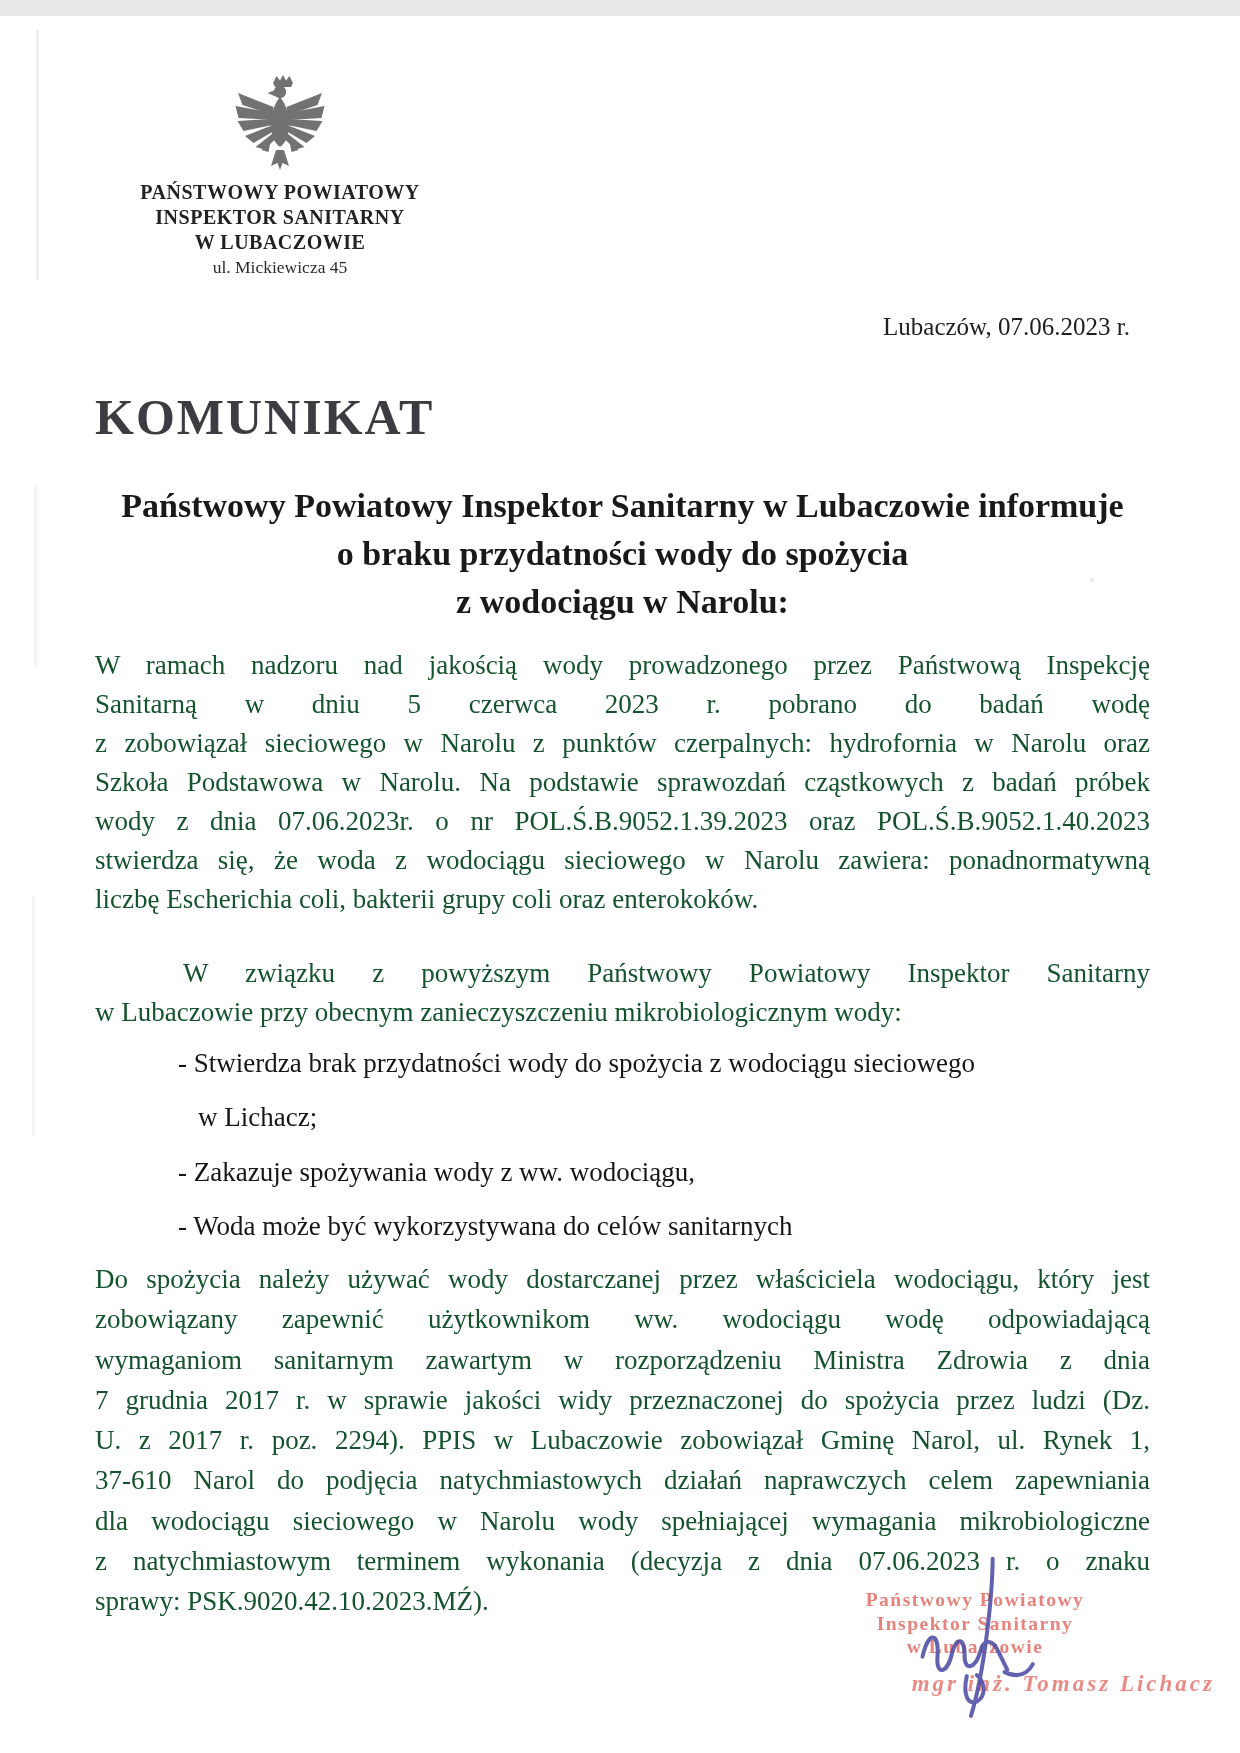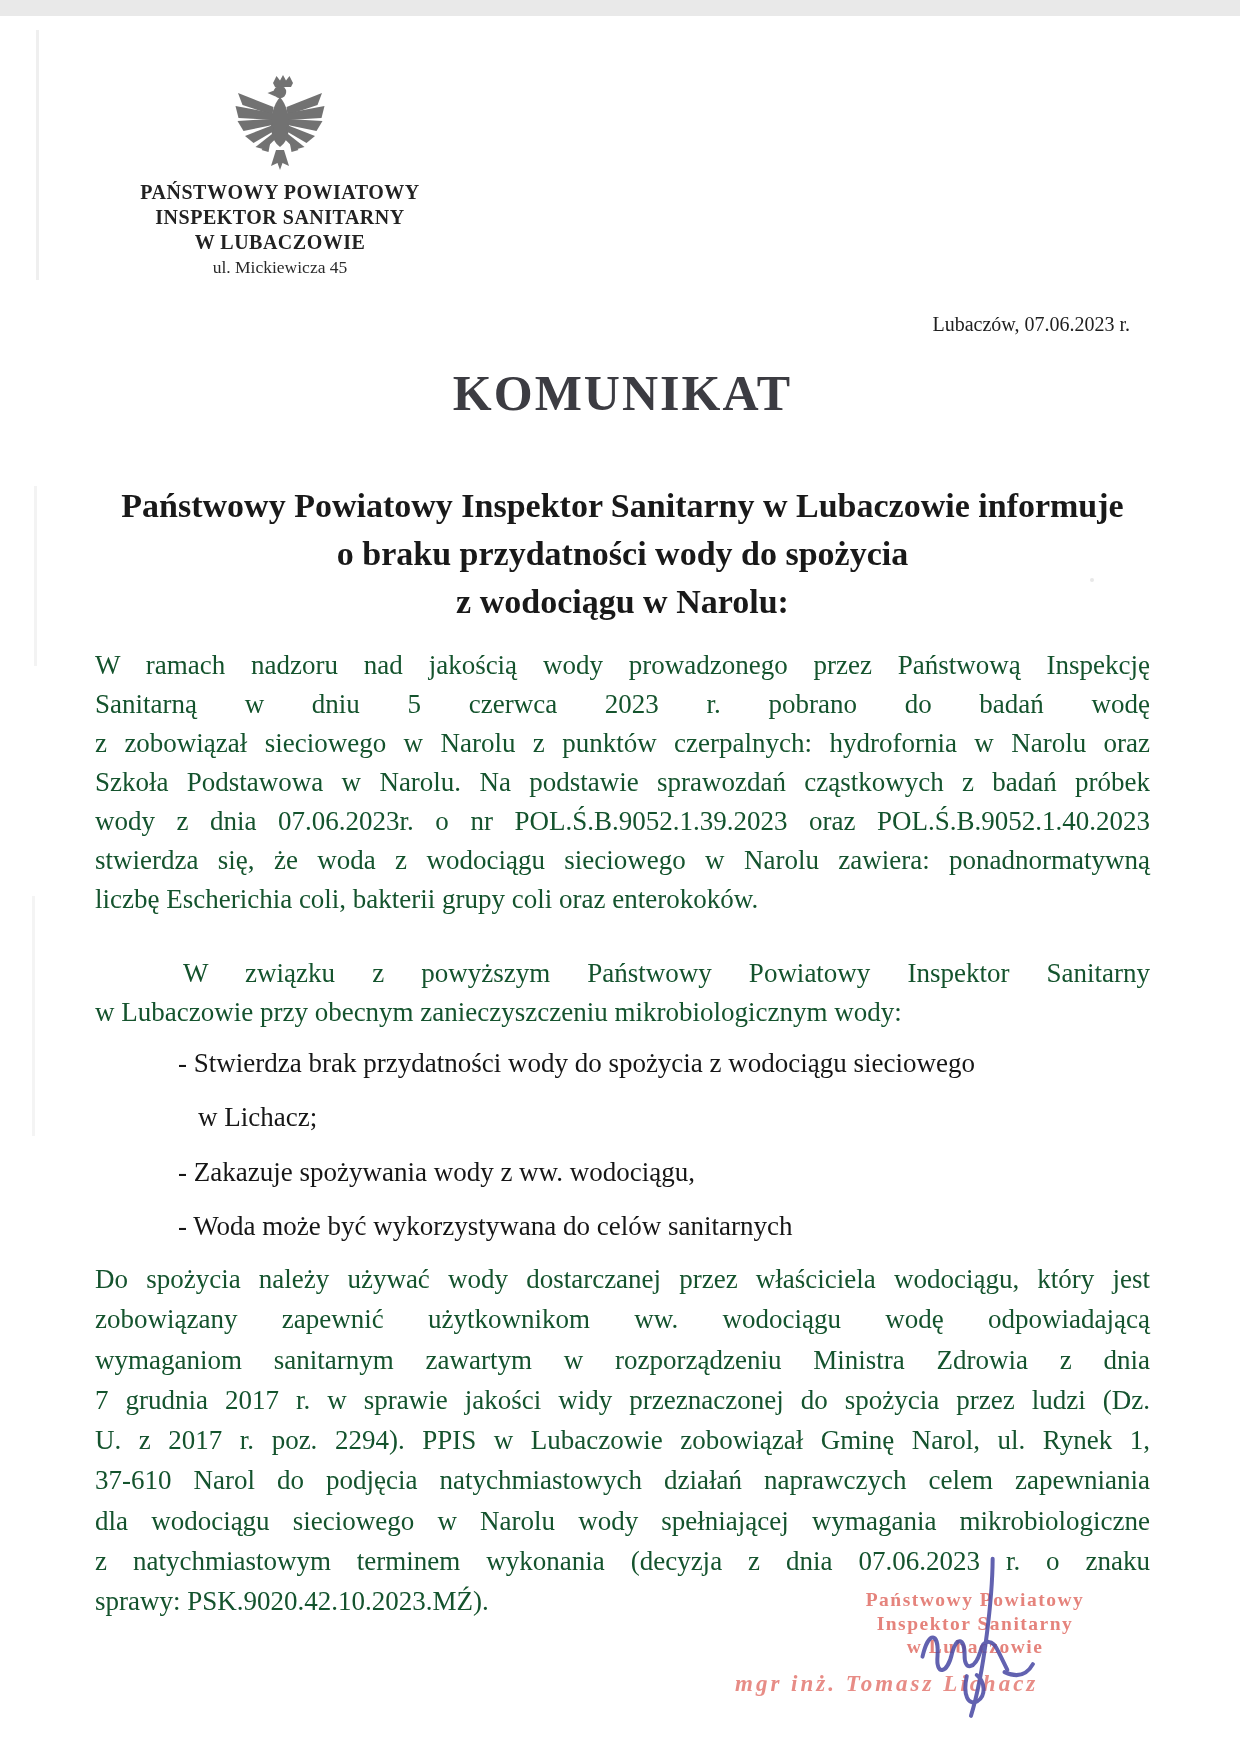--- a/index.html
+++ b/index.html
@@ -18,25 +18,25 @@
   .a2{left:34px;top:470px;width:3px;height:180px;background:#f3f3f3;}
   .a3{left:32px;top:880px;width:3px;height:240px;background:#f4f4f4;}
   .a4{left:1090px;top:562px;width:4px;height:4px;border-radius:50%;background:#e8e8e8;}
 
   
   .letterhead{position:absolute;left:100px;top:58px;width:360px;text-align:center;}
   .emblem{display:block;margin:0 auto 8px auto;filter:blur(.3px);opacity:.88;}
   .org{font-weight:bold;font-size:20px;line-height:25px;letter-spacing:.5px;color:#222;}
   .addr{font-size:17.5px;line-height:25px;color:#2a2a2a;}
 
-  .dateline{position:absolute;top:297px;right:110px;font-size:20px;color:#202020;}
+  .dateline{position:absolute;top:297px;right:110px;font-size:25px;color:#202020;}
 
   .title{
-    position:absolute;left:95px;top:348px;width:1055px;
-    text-align:center;font-size:50px;font-weight:bold;letter-spacing:2px;color:#3c3c42;
+    position:absolute;left:95px;top:372px;width:1055px;
+    text-align:left;font-size:50px;font-weight:bold;letter-spacing:2px;color:#3c3c42;
   }
   .subtitle{
     position:absolute;left:95px;top:466px;width:1055px;
     text-align:center;font-size:34px;font-weight:bold;line-height:48px;color:#191919;
   }
 
   .para{position:absolute;left:95px;width:1055px;font-size:27px;color:#14532d;}
   .para .ln{text-align:justify;text-align-last:justify;}
   .para .ln.last{text-align-last:left;}
   .p1{top:630px;line-height:39px;}
@@ -51,21 +51,21 @@
   .b3{left:178px;top:1195px;}
 
   
   .stamp{
     position:absolute;left:760px;top:1572px;width:430px;
     text-align:center;font-weight:bold;font-size:19.5px;line-height:23.5px;
     letter-spacing:1.5px;color:#e5837c;
   }
   .signer{
     position:absolute;left:735px;top:1655px;width:480px;
-    text-align:left;font-style:italic;font-weight:bold;
+    text-align:right;font-style:italic;font-weight:bold;
     font-size:23px;letter-spacing:3px;color:#e5837c;opacity:.92;
   }
   .signature{position:absolute;left:905px;top:1538px;}
 </style>
 </head>
 <body>
 
 <div class="page">
 
   <div class="artifact a1"></div>

